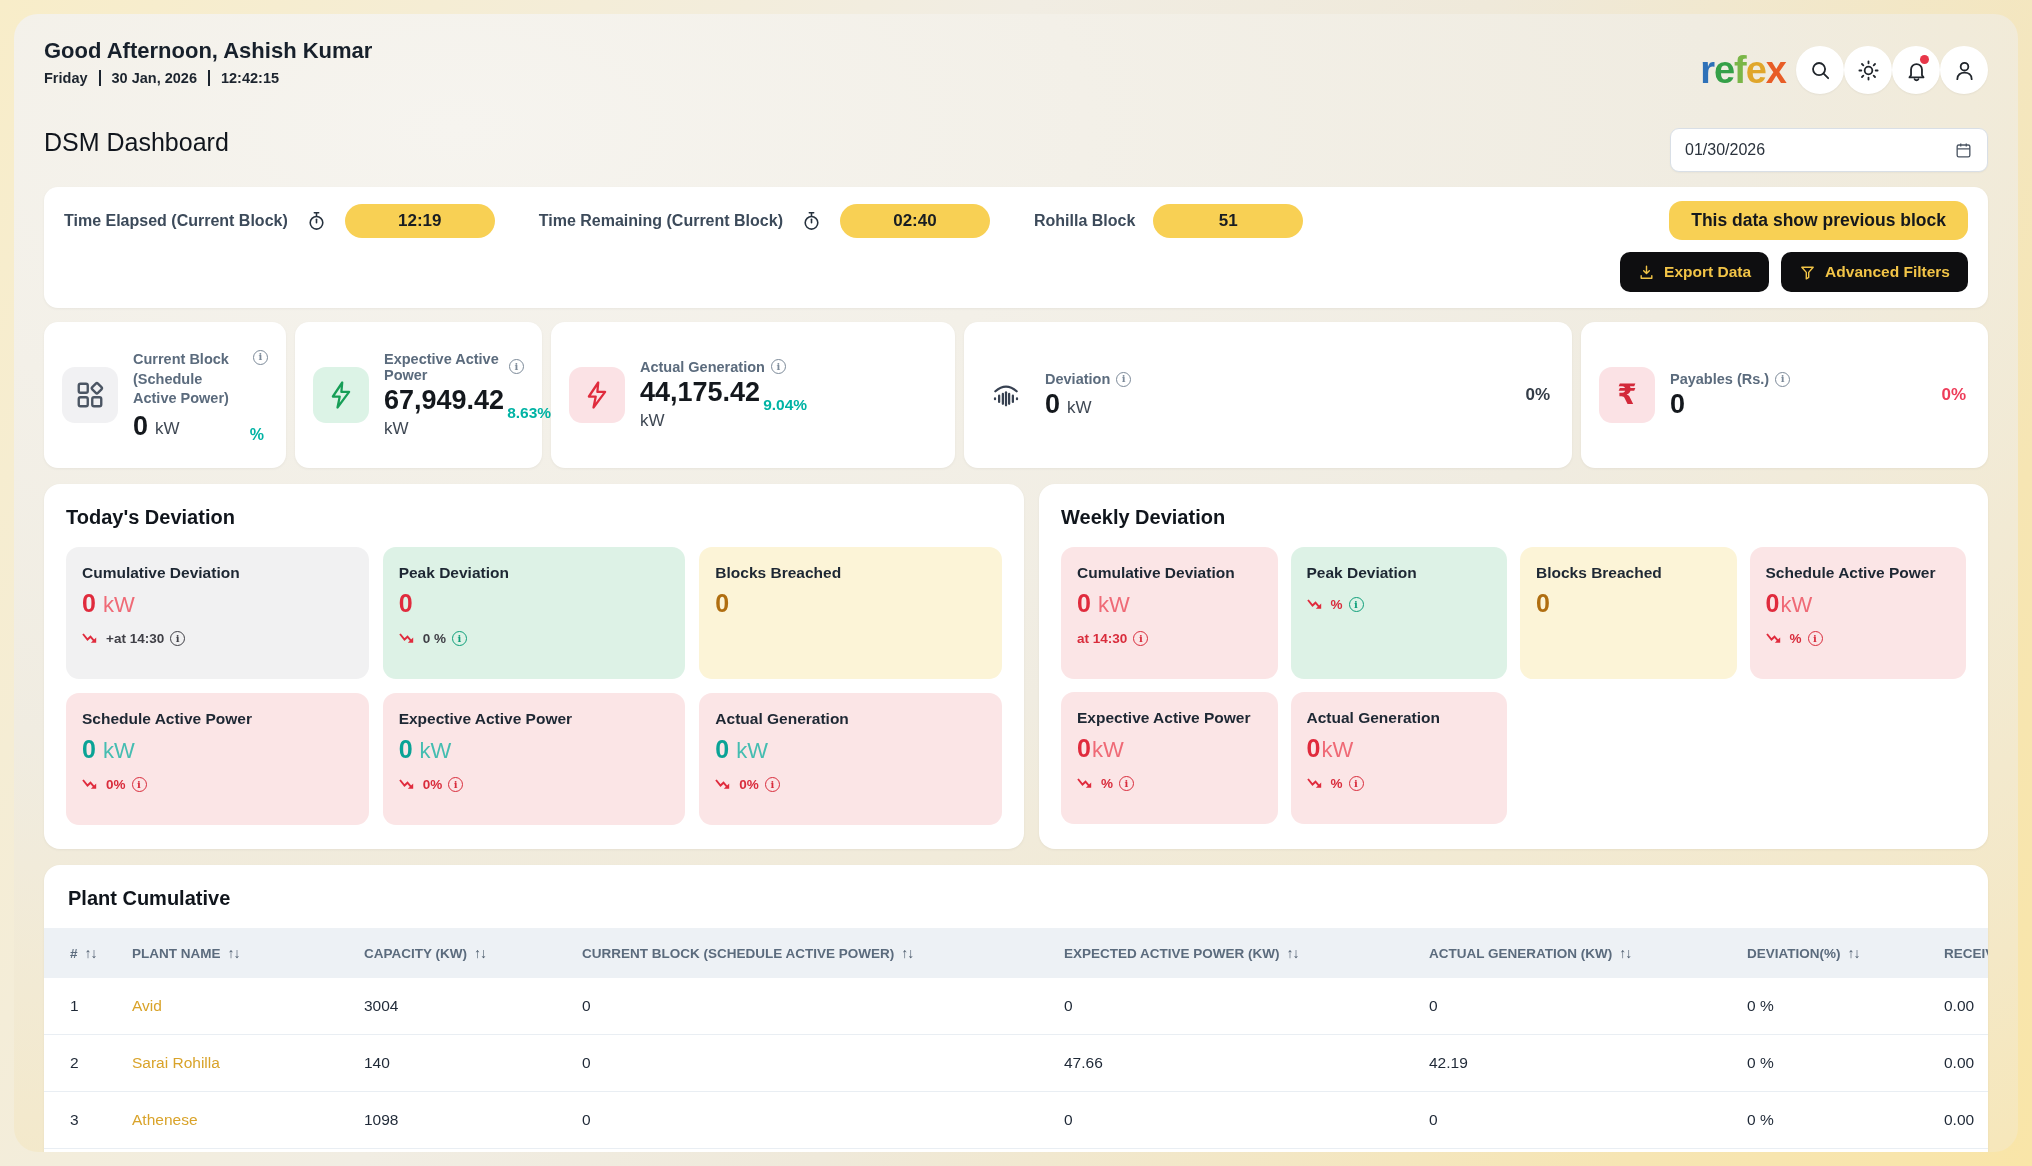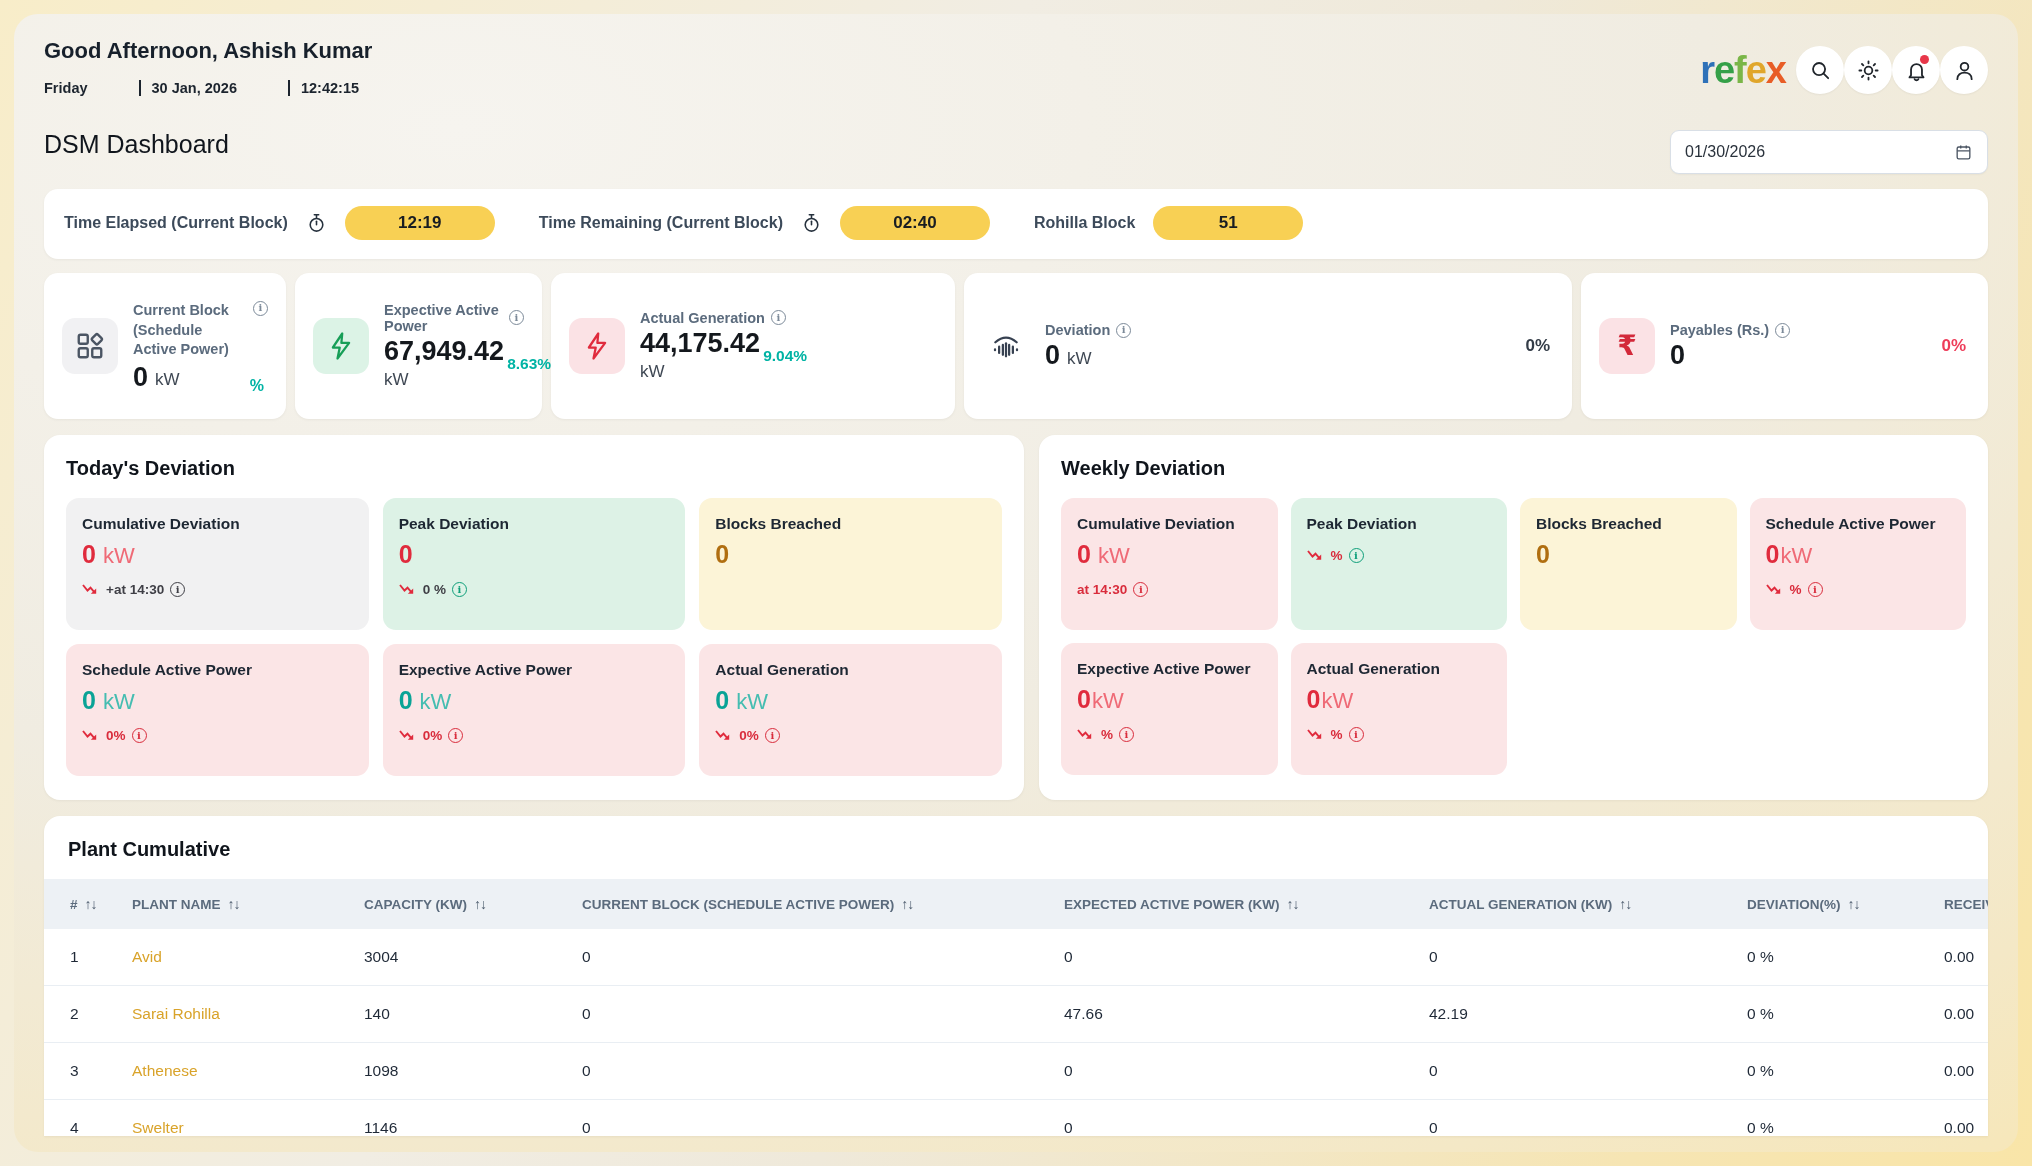--- a/index.html
+++ b/index.html
@@ -10,21 +10,21 @@
     position:relative; color:#1f2937;
   }
   .app {
     position:absolute; inset:14px; border-radius:24px; overflow:hidden;
     background:radial-gradient(140% 125% at 22% 10%,#f6f4ef 0%,#f0ece1 45%,#f4e8c6 80%,#f8e6b0 100%);
     padding:24px 30px 0 30px;
   }
   
   .top { display:flex; justify-content:space-between; align-items:flex-start; }
   .greet-name { font-size:22px; font-weight:700; color:#17202b; }
-  .greet-sub { margin-top:16px; font-size:14.5px; font-weight:700; color:#1c242e; display:flex; align-items:flex-end;gap:40px; }
+  .greet-sub { margin-top:6px; font-size:14.5px; font-weight:700; color:#1c242e; display:flex; align-items:flex-end; }
   .greet-sub span + span { border-left:2px solid #1c242e; padding-left:11px; margin-left:11px; }
   .top-right { display:flex; align-items:center; gap:0; margin-top:8px;text-align:center; }
   .brand { font-size:38px; font-weight:700; letter-spacing:-1px; margin-right:10px; line-height:1; }
   .brand .l1{color:#2e71b8}.brand .l2{color:#35a048}.brand .l3{color:#7ab648}.brand .l4{color:#e0a62b}.brand .l5{color:#e85d26}
   .circle-btn {
     width:48px; height:48px; border-radius:50%; background:#ffffff; border:none;
     display:flex; align-items:center; justify-content:center; cursor:pointer; position:relative;
     box-shadow:0 1px 2px rgba(0,0,0,.05);
   }
   .circle-btn svg { width:23px; height:23px; stroke:#21262c; stroke-width:1.9; fill:none; stroke-linecap:round; stroke-linejoin:round; }
@@ -205,20 +205,38 @@
           <svg viewBox="0 0 24 24">
             <line x1="9.5" y1="2" x2="14.5" y2="2"></line>
             <line x1="12" y1="2" x2="12" y2="5.5"></line>
             <circle cx="12" cy="13.5" r="7.2"></circle>
             <line x1="12" y1="13.5" x2="12" y2="9.5"></line>
           </svg>
         </span>
       <span class="pill">02:40</span>
       <span class="t-label gap-lg">Rohilla Block</span>
       <span class="pill">51</span>
+    </div>
+    <div class="time-right">
+      <div class="notice">This data show previous block</div>
+      <div class="btn-row">
+        <button class="black-btn">
+          <svg viewBox="0 0 24 24">
+              <path d="M12 3 v10 M8 9.5 l4 4 4-4"></path>
+              <path d="M4.5 16.5 v3.5 h15 v-3.5"></path>
+            </svg>
+          <span>Export Data</span>
+        </button>
+        <button class="black-btn">
+          <svg viewBox="0 0 24 24">
+              <path d="M4 4.5 h16 l-6.3 7.3 V19 l-3.4 2 V11.8 Z"></path>
+            </svg>
+          <span>Advanced Filters</span>
+        </button>
+      </div>
     </div>
   </div>
 
   <div class="kpi-row">
 
     <div class="kpi k1">
       <div class="iconbox ib-gray">
         <svg viewBox="0 0 24 24" stroke="#4b5563" stroke-width="1.9" fill="none">
             <rect x="3" y="3" width="7.2" height="7.2" rx="1.4"></rect>
             <rect x="3" y="13.8" width="7.2" height="7.2" rx="1.4"></rect>

